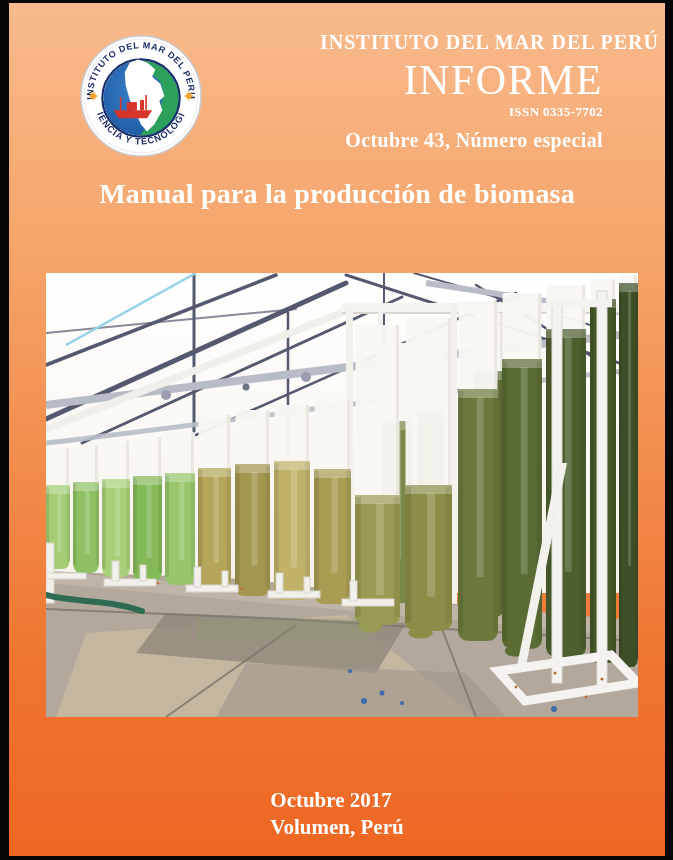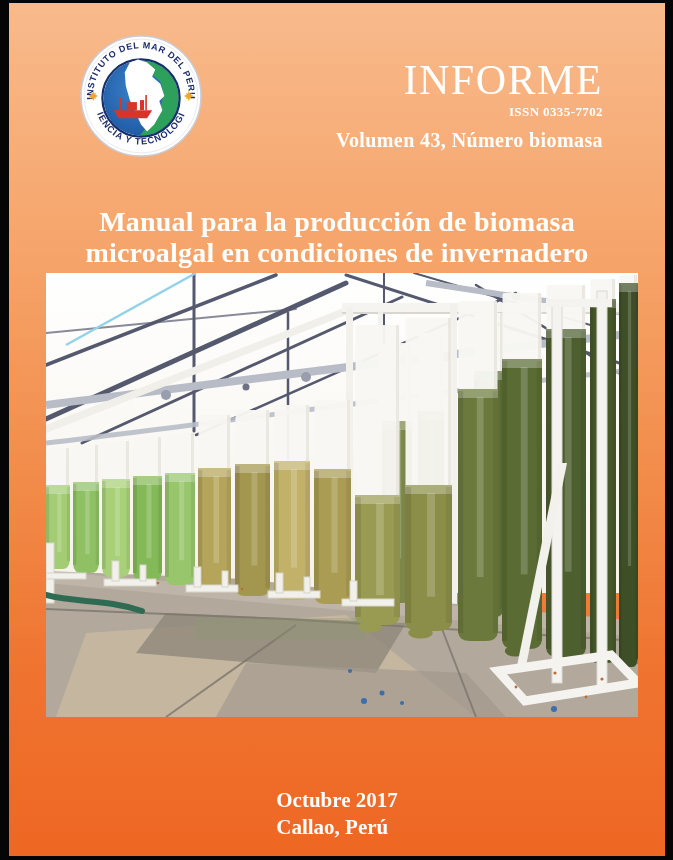--- a/index.html
+++ b/index.html
@@ -13,21 +13,21 @@
     background:linear-gradient(180deg,var(--bg-top,#f8ba8c) 0%,#f6a76e 26%,#f28d4c 54%,#ef7430 78%,var(--bg-bottom,#ee6723) 100%);
   }
   .logo{position:absolute;left:71px;top:32px;width:122px;height:122px;}
   .hdr{position:absolute;color:#fff;white-space:nowrap;}
   .inst{top:28px;right:6px;font-size:20px;font-weight:bold;letter-spacing:1px;}
   .informe{top:56px;right:62px;font-size:42px;font-weight:normal;letter-spacing:1.5px;line-height:1;}
   .issn{top:101px;right:62px;font-size:13px;font-weight:bold;letter-spacing:.4px;}
   .volumen{top:126px;right:62px;font-size:20px;font-weight:bold;letter-spacing:.4px;}
   .title{
     position:absolute;left:0;right:0;top:175px;text-align:center;
-    color:#fff;font-size:28px;font-weight:bold;line-height:31px;letter-spacing:.2px;margin-top:28px;
+    color:#fff;font-size:28px;font-weight:bold;line-height:31px;letter-spacing:.2px;
   }
   .title span{display:block;}
   .photo{position:absolute;left:37px;top:270px;width:592px;height:444px;}
   .photo svg{display:block;width:592px;height:444px;}
   .foot{position:absolute;left:0;right:0;top:784px;text-align:center;color:#fff;}
   .foot .block{display:inline-block;text-align:left;font-size:21px;font-weight:bold;line-height:27px;}
   .foot .block div{white-space:nowrap;}
 </style>
 </head>
 <body>
@@ -71,27 +71,27 @@
       </text>
     </g>
     <g fill="#f2a52b">
       <path transform="translate(13,60)" d="M0,-5 L1.4,-1.4 L5,0 L1.4,1.4 L0,5 L-1.4,1.4 L-5,0 L-1.4,-1.4 Z"></path>
       <path transform="translate(13,60) rotate(45)" d="M0,-4 L1.2,-1.2 L4,0 L1.2,1.2 L0,4 L-1.2,1.2 L-4,0 L-1.2,-1.2 Z"></path>
       <path transform="translate(107,60)" d="M0,-5 L1.4,-1.4 L5,0 L1.4,1.4 L0,5 L-1.4,1.4 L-5,0 L-1.4,-1.4 Z"></path>
       <path transform="translate(107,60) rotate(45)" d="M0,-4 L1.2,-1.2 L4,0 L1.2,1.2 L0,4 L-1.2,1.2 L-4,0 L-1.2,-1.2 Z"></path>
     </g>
   </svg>
 
+  <div class="hdr inst">INSTITUTO DEL MAR DEL PERÚ</div>
   <div class="hdr informe">INFORME</div>
   <div class="hdr issn">ISSN 0335-7702</div>
-  <div class="hdr volumen">Volumen 43, Número biomasa</div>
+  <div class="hdr volumen">Octubre 43, Número especial</div>
 
   <div class="title">
     <span>Manual para la producción de biomasa</span>
-    <span>microalgal en condiciones de invernadero</span>
   </div>
 
   <div class="photo">
     <svg viewBox="0 0 592 444" aria-hidden="true">
       <defs>
         <linearGradient id="skyG" x1="0" y1="0" x2="0" y2="1">
           <stop offset="0%" stop-color="#ffffff"></stop>
             <stop offset="100%" stop-color="#f6f2ea"></stop>
         </linearGradient>
       </defs>
@@ -337,17 +337,17 @@
             <circle cx="196" cy="316" r="1.3"></circle>
         </g>
       </g>
       <path d="M0,322 C30,330 60,326 96,338" stroke="#2f6b52" stroke-width="6" fill="none" stroke-linecap="round"></path>
     </svg>
   </div>
 
   <div class="foot">
     <div class="block">
       <div>Octubre 2017</div>
-      <div>Callao, Perú</div>
+      <div>Volumen, Perú</div>
     </div>
   </div>
 
 </div>
 
 </body></html>

